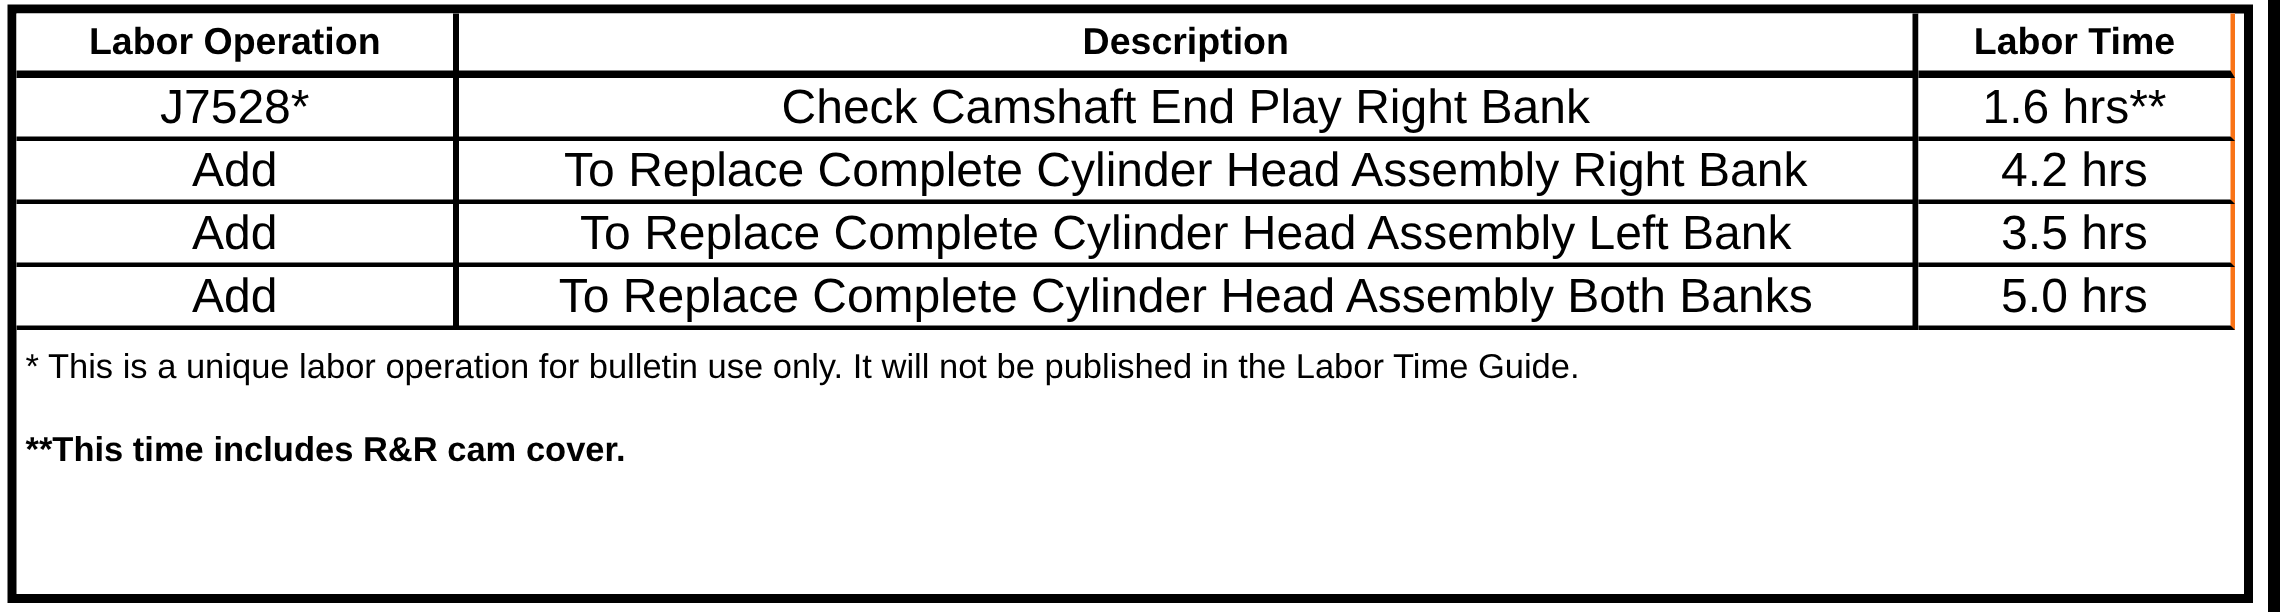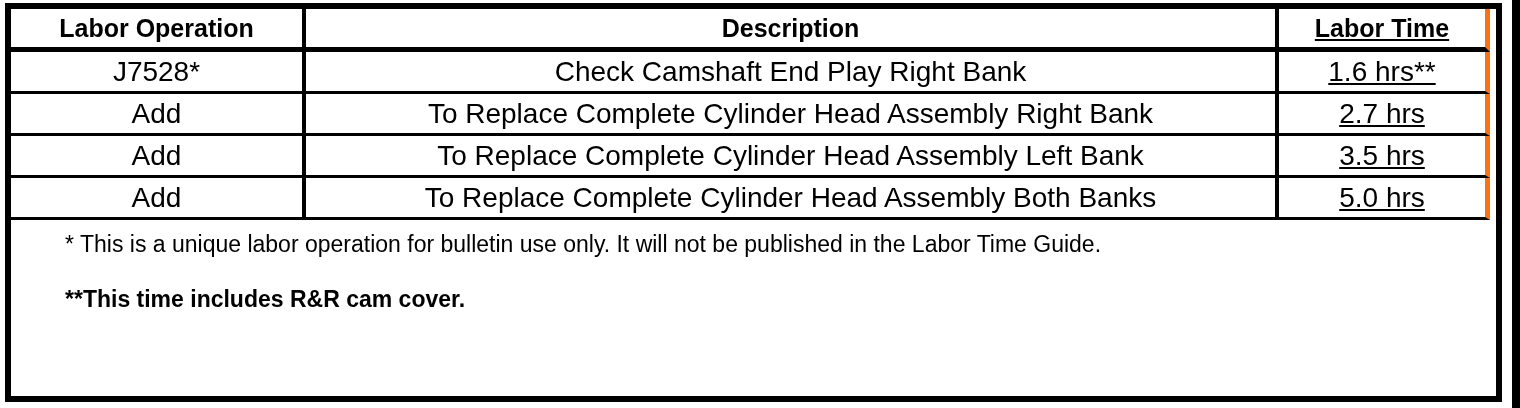--- a/index.html
+++ b/index.html
@@ -44,32 +44,31 @@
     white-space: nowrap;
   }
   table.labor th {
     height: 43px;               
     font-size: 25px;
     font-weight: bold;
     border-bottom: 5px solid #000;
   }
   table.labor td {
     height: 42px;               
-    font-size: 28px;
+    font-size: 32px;
     font-weight: normal;
     border-bottom: 3px solid #000;
   }
   table.labor th.c1, table.labor td.c1,
   table.labor th.c2, table.labor td.c2 { border-right: 4px solid #000; }
-  table.labor th.c3, table.labor td.c3 { border-right: 5px solid #f97316; text-decoration: underline; }
+  table.labor th.c3, table.labor td.c3 { border-right: 3px solid #f97316; }
 
   .notes {
     padding: 8px 8px 0 6px;
     font-size: 23px;
-    margin-left: 48px;
   }
   .note-line { line-height: 28px; white-space: nowrap; }
   .note-1 { margin-top: 2px; }
   .note-2 { margin-top: 27px; font-weight: bold; }
 </style>
 </head>
 <body>
 
 <div class="page">
   <div class="frame">
@@ -90,21 +89,21 @@
       <tbody>
       <tr>
         <td class="c1">J7528*</td>
         <td class="c2">Check Camshaft End Play Right Bank</td>
         <td class="c3">1.6 hrs**</td>
       </tr>
 
       <tr>
         <td class="c1">Add</td>
         <td class="c2">To Replace Complete Cylinder Head Assembly Right Bank</td>
-        <td class="c3">2.7 hrs</td>
+        <td class="c3">4.2 hrs</td>
       </tr>
 
 
       <tr>
         <td class="c1">Add</td>
         <td class="c2">To Replace Complete Cylinder Head Assembly Left Bank</td>
         <td class="c3">3.5 hrs</td>
       </tr>
 
 

